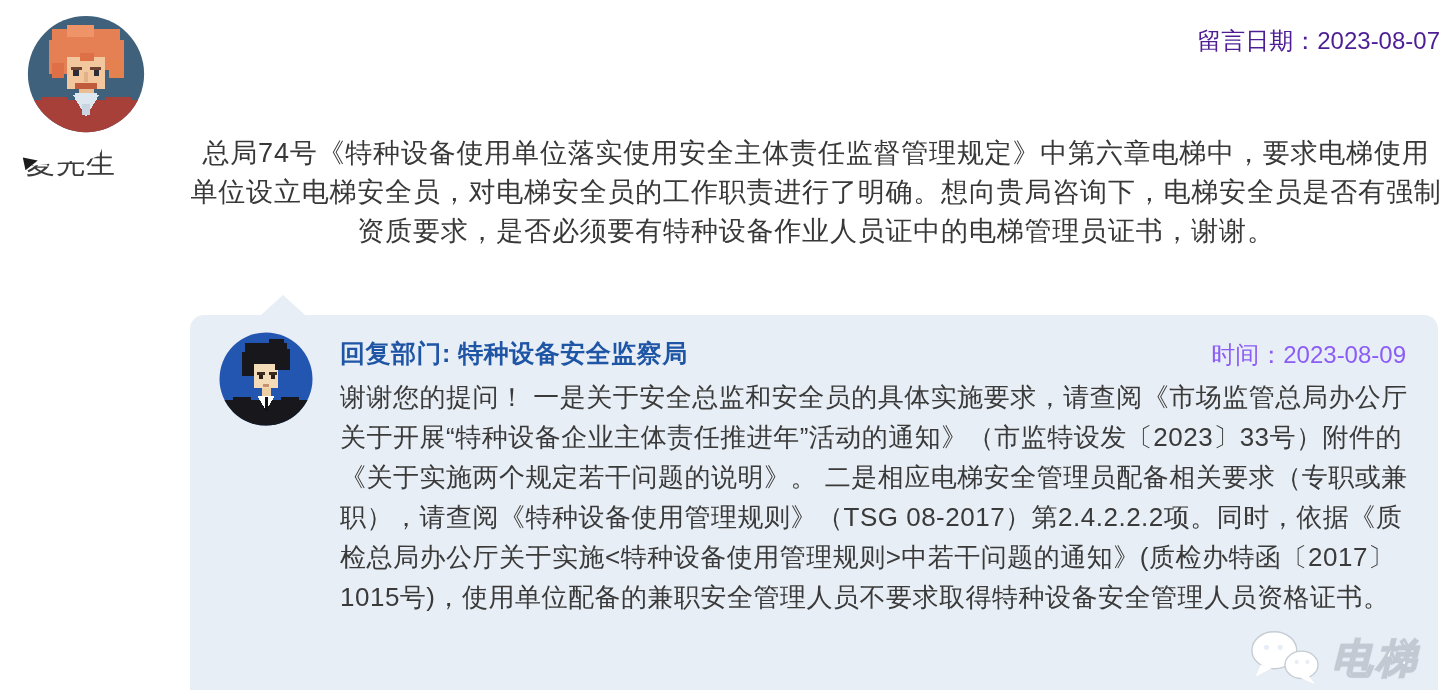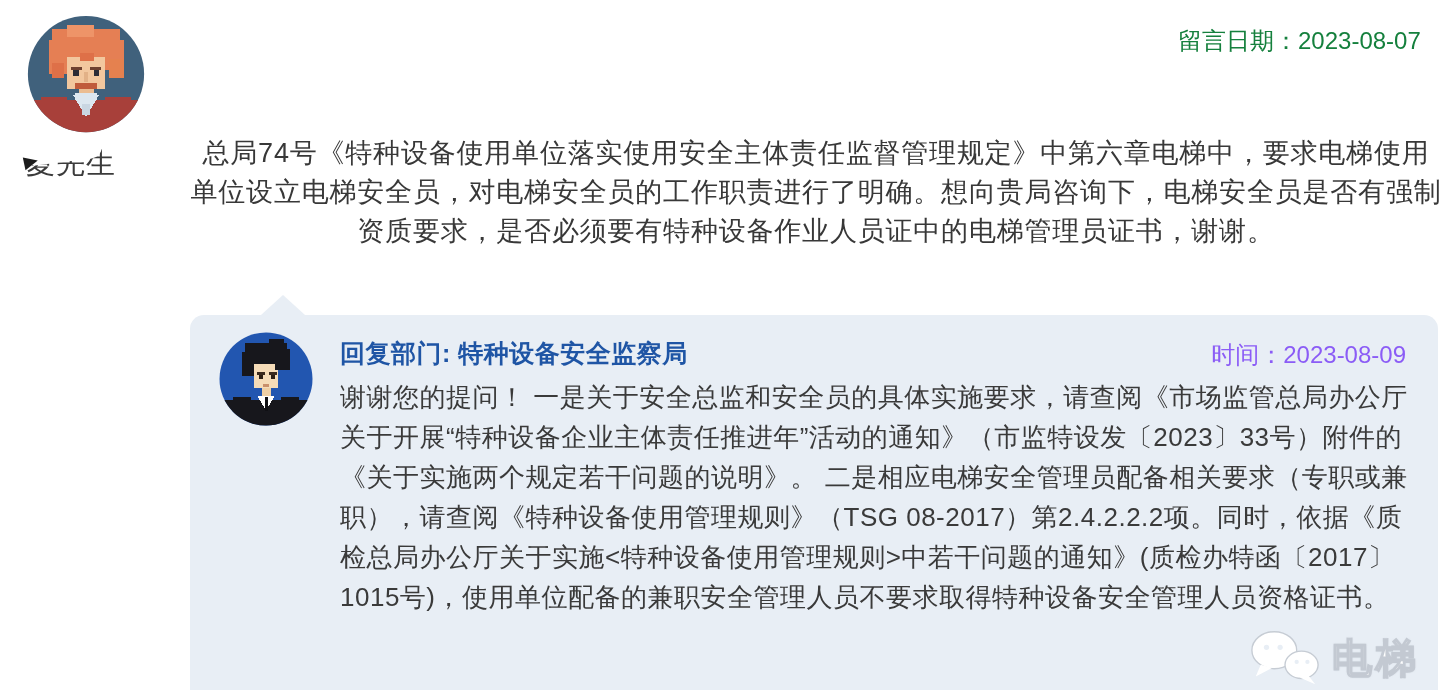--- a/index.html
+++ b/index.html
@@ -50,23 +50,24 @@
     width: 960px;
     font-size: 27px;
     font-weight: bold;
     color: #333333;
     letter-spacing: 0.5px;
   }
   .q-date {
     position: absolute;
     right: 12px; top: 22px;
     width: 262px;
+    text-align: right;
     font-size: 24px;
     line-height: 38px;
-    color: #15803d;
+    color: #4c1d95;
   }
   .q-date .val { word-break: break-all; }
   .q-body {
     position: absolute;
     left: 190px; top: 134px;
     width: 1252px;
     font-size: 27px;
     line-height: 39px;
     letter-spacing: 0.8px;
     color: #383838;
@@ -130,20 +131,21 @@
     gap: 10px;
   }
   .watermark .wm-icon { width: 74px; height: 62px; }
   .watermark .wm-text {
     font-size: 40px;
     font-weight: bold;
     color: #ffffff;
     letter-spacing: 4px;
     -webkit-text-stroke: 1.5px #c3c9d2;
     text-shadow: 0 0 2px rgba(160,168,178,0.6);
+    font-style: italic;
   }
 </style>
 </head>
 <body>
 
 <div class="page">
 
   <div class="q-avatar">
     <svg viewBox="0 0 64 64" width="120" height="120">
       <defs>

